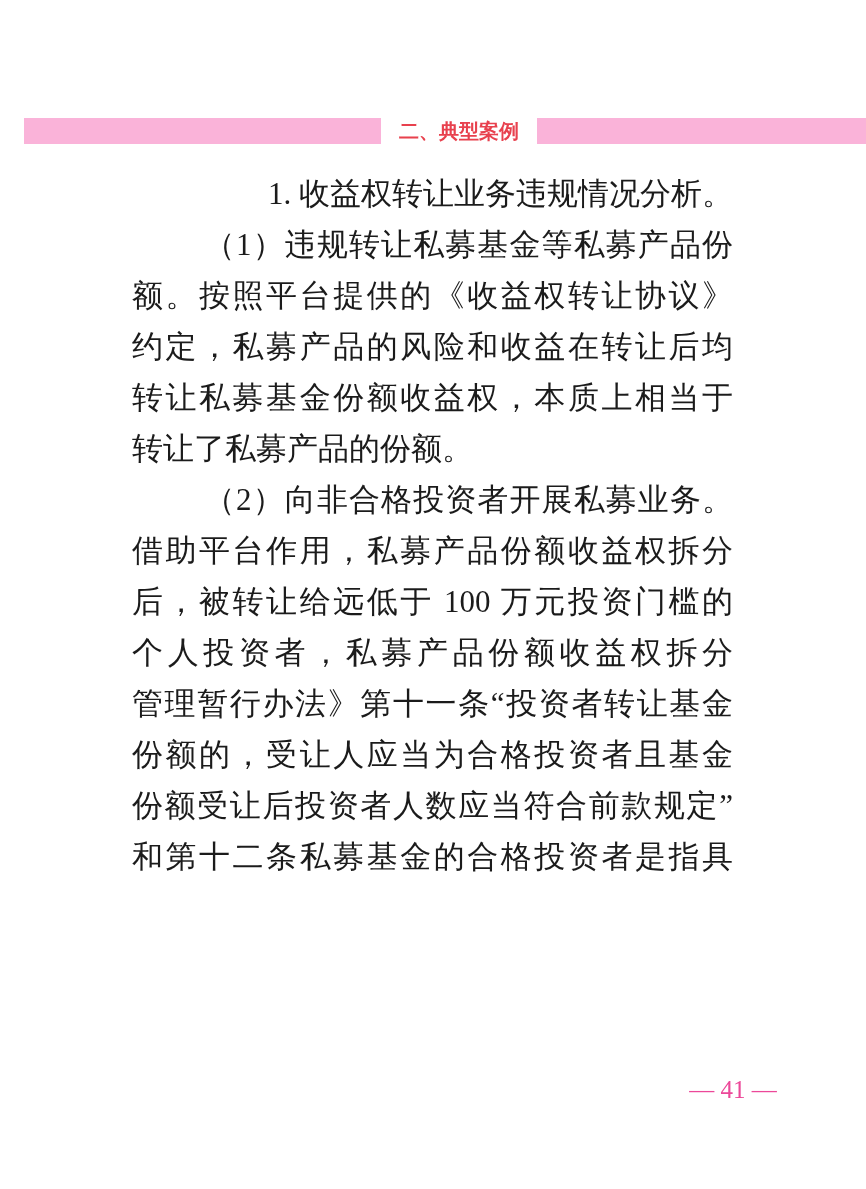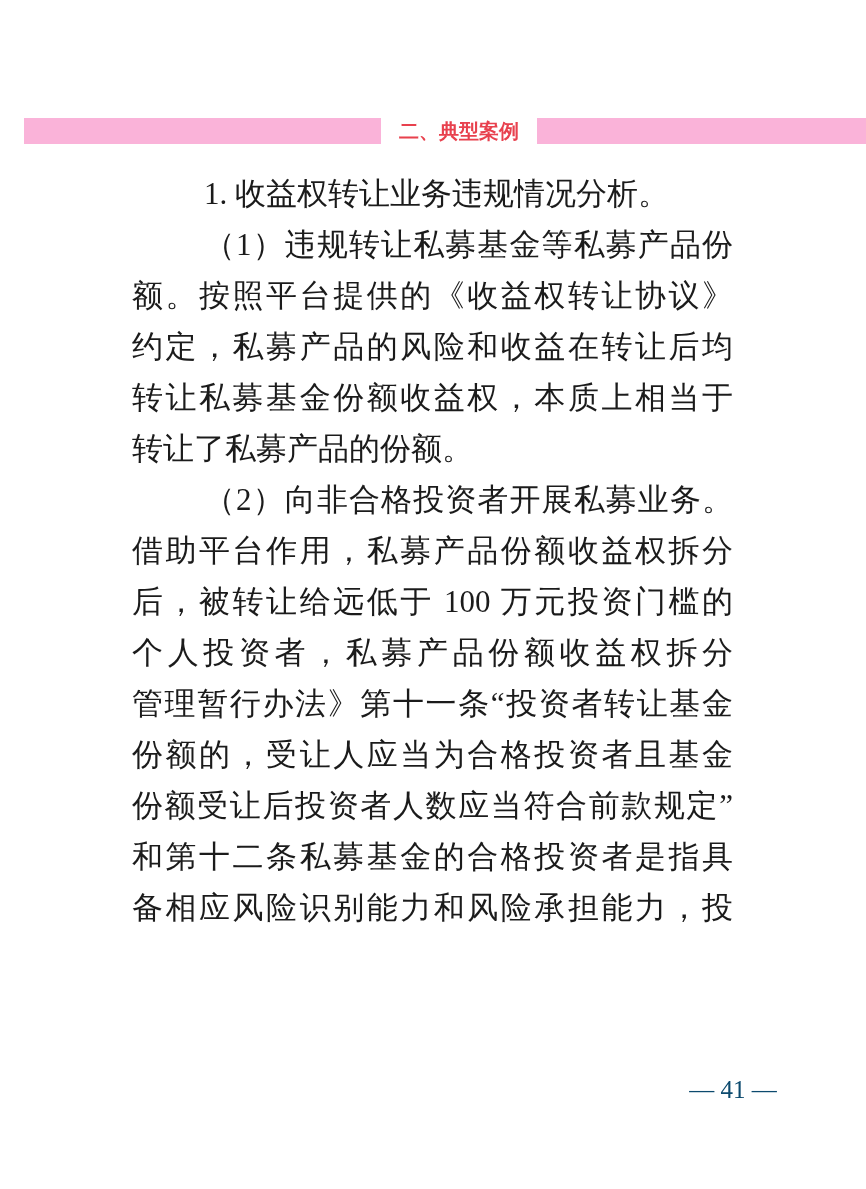--- a/index.html
+++ b/index.html
@@ -58,33 +58,34 @@
     height: 51px;
     line-height: 51px;
     overflow: hidden;
   }
   .line.justify {
     text-align: justify;
     text-align-last: justify;
   }
   .line.indent {
     padding-left: 72px;
+    text-align: right;
   }
 
   
   .page-number {
     position: absolute;
     left: 673px;
     top: 1074px;
     width: 120px;
     height: 32px;
     line-height: 32px;
     text-align: center;
     font-size: 25px;
-    color: #0c4a6e;
+    color: #ec4899;
     white-space: nowrap;
   }
 </style>
 </head>
 <body>
 
 <div class="page">
 
   <div class="band">
     <div class="band-seg-left band-fill" style="background: rgb(250, 179, 217);"></div>
@@ -102,18 +103,17 @@
       <div class="line justify">转让私募基金份额收益权，本质上相当于</div>
       <div class="line">转让了私募产品的份额。</div>
       <div class="line justify indent">（2）向非合格投资者开展私募业务。</div>
       <div class="line justify">借助平台作用，私募产品份额收益权拆分</div>
       <div class="line justify">后，被转让给远低于 100 万元投资门槛的</div>
       <div class="line justify">个人投资者，私募产品份额收益权拆分</div>
       <div class="line justify">管理暂行办法》第十一条“投资者转让基金</div>
       <div class="line justify">份额的，受让人应当为合格投资者且基金</div>
       <div class="line justify">份额受让后投资者人数应当符合前款规定”</div>
       <div class="line justify">和第十二条私募基金的合格投资者是指具</div>
-      <div class="line justify">备相应风险识别能力和风险承担能力，投</div>
     </div>
 
   <div class="page-number">— 41 —</div>
 
 </div>
 
 </body></html>

